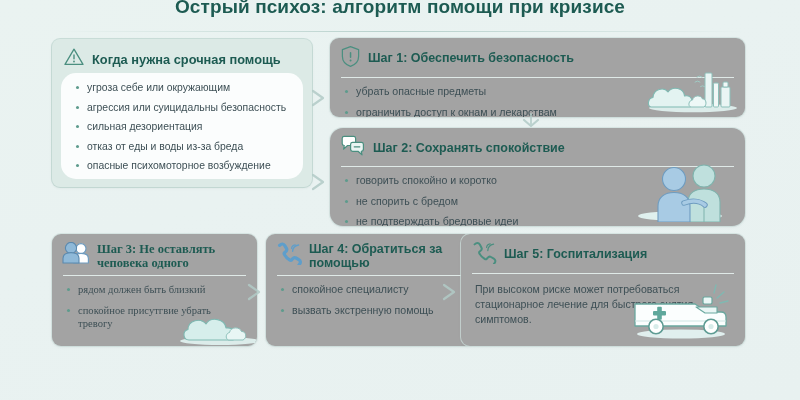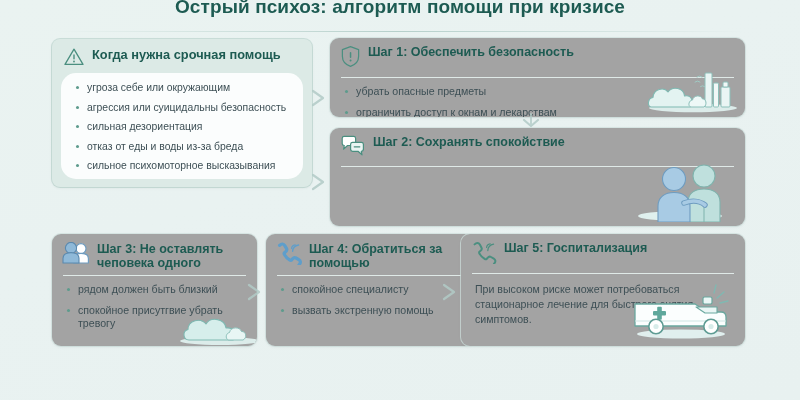--- a/index.html
+++ b/index.html
@@ -35,20 +35,21 @@
   
   .card {
     position: absolute;
     border-radius: 9px;
     background: #a3a3a3;
     box-shadow: 0 1px 3px rgba(80,110,105,0.10), 0 0 0 1px rgba(210,226,223,0.75);
     overflow: hidden;
   }
   .card-head {
     display: flex;
+    align-items: center;
     gap: 7px;
     padding: 7px 10px 5px 10px;
   }
   .card-title {
     font-size: 12.5px;
     font-weight: bold;
     color: #1d5b52;
     line-height: 15px;
   }
   .divider {
@@ -97,22 +98,22 @@
     position: absolute;
     left: 9px; right: 9px; top: 34px; bottom: 8px;
     background: #fbfdfd;
     border-radius: 15px;
   }
   #card-alert ul.bullets { padding: 8px 10px 6px 14px; }
   #card-alert ul.bullets li { margin-bottom: 6.5px; font-size: 10.4px; }
 
   
   #card-step1 { left: 330px; top: 38px; width: 415px; height: 79px; }
-  #card-step2 { left: 330px; top: 128px; width: 415px; height: 98px; }
-  #card-step3 { left: 52px;  top: 234px; width: 205px; height: 112px; }
+  #card-step2 { left: 330px; top: 128px; width: 415px; height: 98px; border-radius: 13px; }
+  #card-step3 { left: 52px;  top: 234px; width: 205px; height: 112px; font-family: Liberation Serif, serif; }
   #card-step4 { left: 266px; top: 234px; width: 208px; height: 112px; }
   #card-step5 { left: 461px; top: 234px; width: 284px; height: 112px; }
 
   #card-step3 .card-head, #card-step4 .card-head { align-items: flex-start; padding-top: 8px; }
   #card-step3 .card-title, #card-step4 .card-title { line-height: 14px; }
 
   
   .chevron-right, .chevron-down {
     position: absolute;
     opacity: .85;
@@ -152,21 +153,21 @@
       </svg>
     </span>
     <span class="card-title">Когда нужна срочная помощь</span>
   </div>
   <div class="inner-panel">
     <ul class="bullets">
       <li>угроза себе или окружающим</li>
       <li>агрессия или суицидальны безопасность</li>
       <li>сильная дезориентация</li>
       <li>отказ от еды и воды из-за бреда</li>
-      <li>сильное психомоторное высказывания</li>
+      <li>опасные психомоторное возбуждение</li>
     </ul>
   </div>
 </div>
 
 <div class="card" id="card-step1">
   <div class="card-head">
     <span class="icon">
       <svg width="21" height="23" viewBox="0 0 21 23">
         <path d="M10.5 1.6 L18.6 4.6 V11.4 C18.6 16.2 15.2 19.6 10.5 21.3 C5.8 19.6 2.4 16.2 2.4 11.4 V4.6 Z" fill="none" stroke="#4b8f80" stroke-width="1.25" stroke-linejoin="round"></path>
         <rect x="9.8" y="7" width="1.5" height="6" rx="0.75" fill="#4b8f80"></rect>
@@ -203,20 +204,25 @@
     <span class="icon">
       <svg width="26" height="22" viewBox="0 0 26 22">
         <path d="M2.2 3.2 A2 2 0 0 1 4.2 1.4 H13.6 A2 2 0 0 1 15.6 3.2 V8.6 A2 2 0 0 1 13.6 10.5 H7.6 L3.6 14 L4.3 10.5 H4.2 A2 2 0 0 1 2.2 8.6 Z" fill="#ffffff" stroke="#4b8f80" stroke-width="1.2" stroke-linejoin="round"></path>
         <path d="M10.6 9.2 A2 2 0 0 1 12.6 7.4 H21.4 A2 2 0 0 1 23.4 9.2 V14.4 A2 2 0 0 1 21.4 16.3 H21.3 L22 19.8 L18 16.3 H12.6 A2 2 0 0 1 10.6 14.4 Z" fill="#eaf5f3" stroke="#4b8f80" stroke-width="1.2" stroke-linejoin="round"></path>
         <path d="M14.2 11.8 H19.8" stroke="#4b8f80" stroke-width="1.2" stroke-linecap="round"></path>
       </svg>
     </span>
     <span class="card-title">Шаг 2: Сохранять спокойствие</span>
   </div>
   <div class="divider"></div>
+  <ul class="bullets">
+    <li>говорить спокойно и коротко</li>
+    <li>не спорить с бредом</li>
+    <li>не подтверждать бредовые идеи</li>
+  </ul>
   <span class="illus" id="illus-people">
     <svg width="105" height="62" viewBox="0 0 105 62">
       <ellipse cx="48" cy="56" rx="42" ry="5" fill="#dff0ee"></ellipse>
 
       <circle cx="72" cy="16" r="11" fill="#bfe0dd" stroke="#7fb3ad" stroke-width="1.1"></circle>
       <path d="M56 62 V42 C56 33 63 29 72 29 C81 29 88 33 88 42 V62 Z" fill="#bfe0dd" stroke="#7fb3ad" stroke-width="1.1"></path>
       <path d="M72 44 V62" stroke="#7fb3ad" stroke-width="1"></path>
 
       <circle cx="42" cy="19" r="11.5" fill="#a8cbe4" stroke="#6e9cc0" stroke-width="1.1"></circle>
       <path d="M26 62 V46 C26 37 33 32.5 42 32.5 C51 32.5 58 37 58 46 V62 Z" fill="#a8cbe4" stroke="#6e9cc0" stroke-width="1.1"></path>

